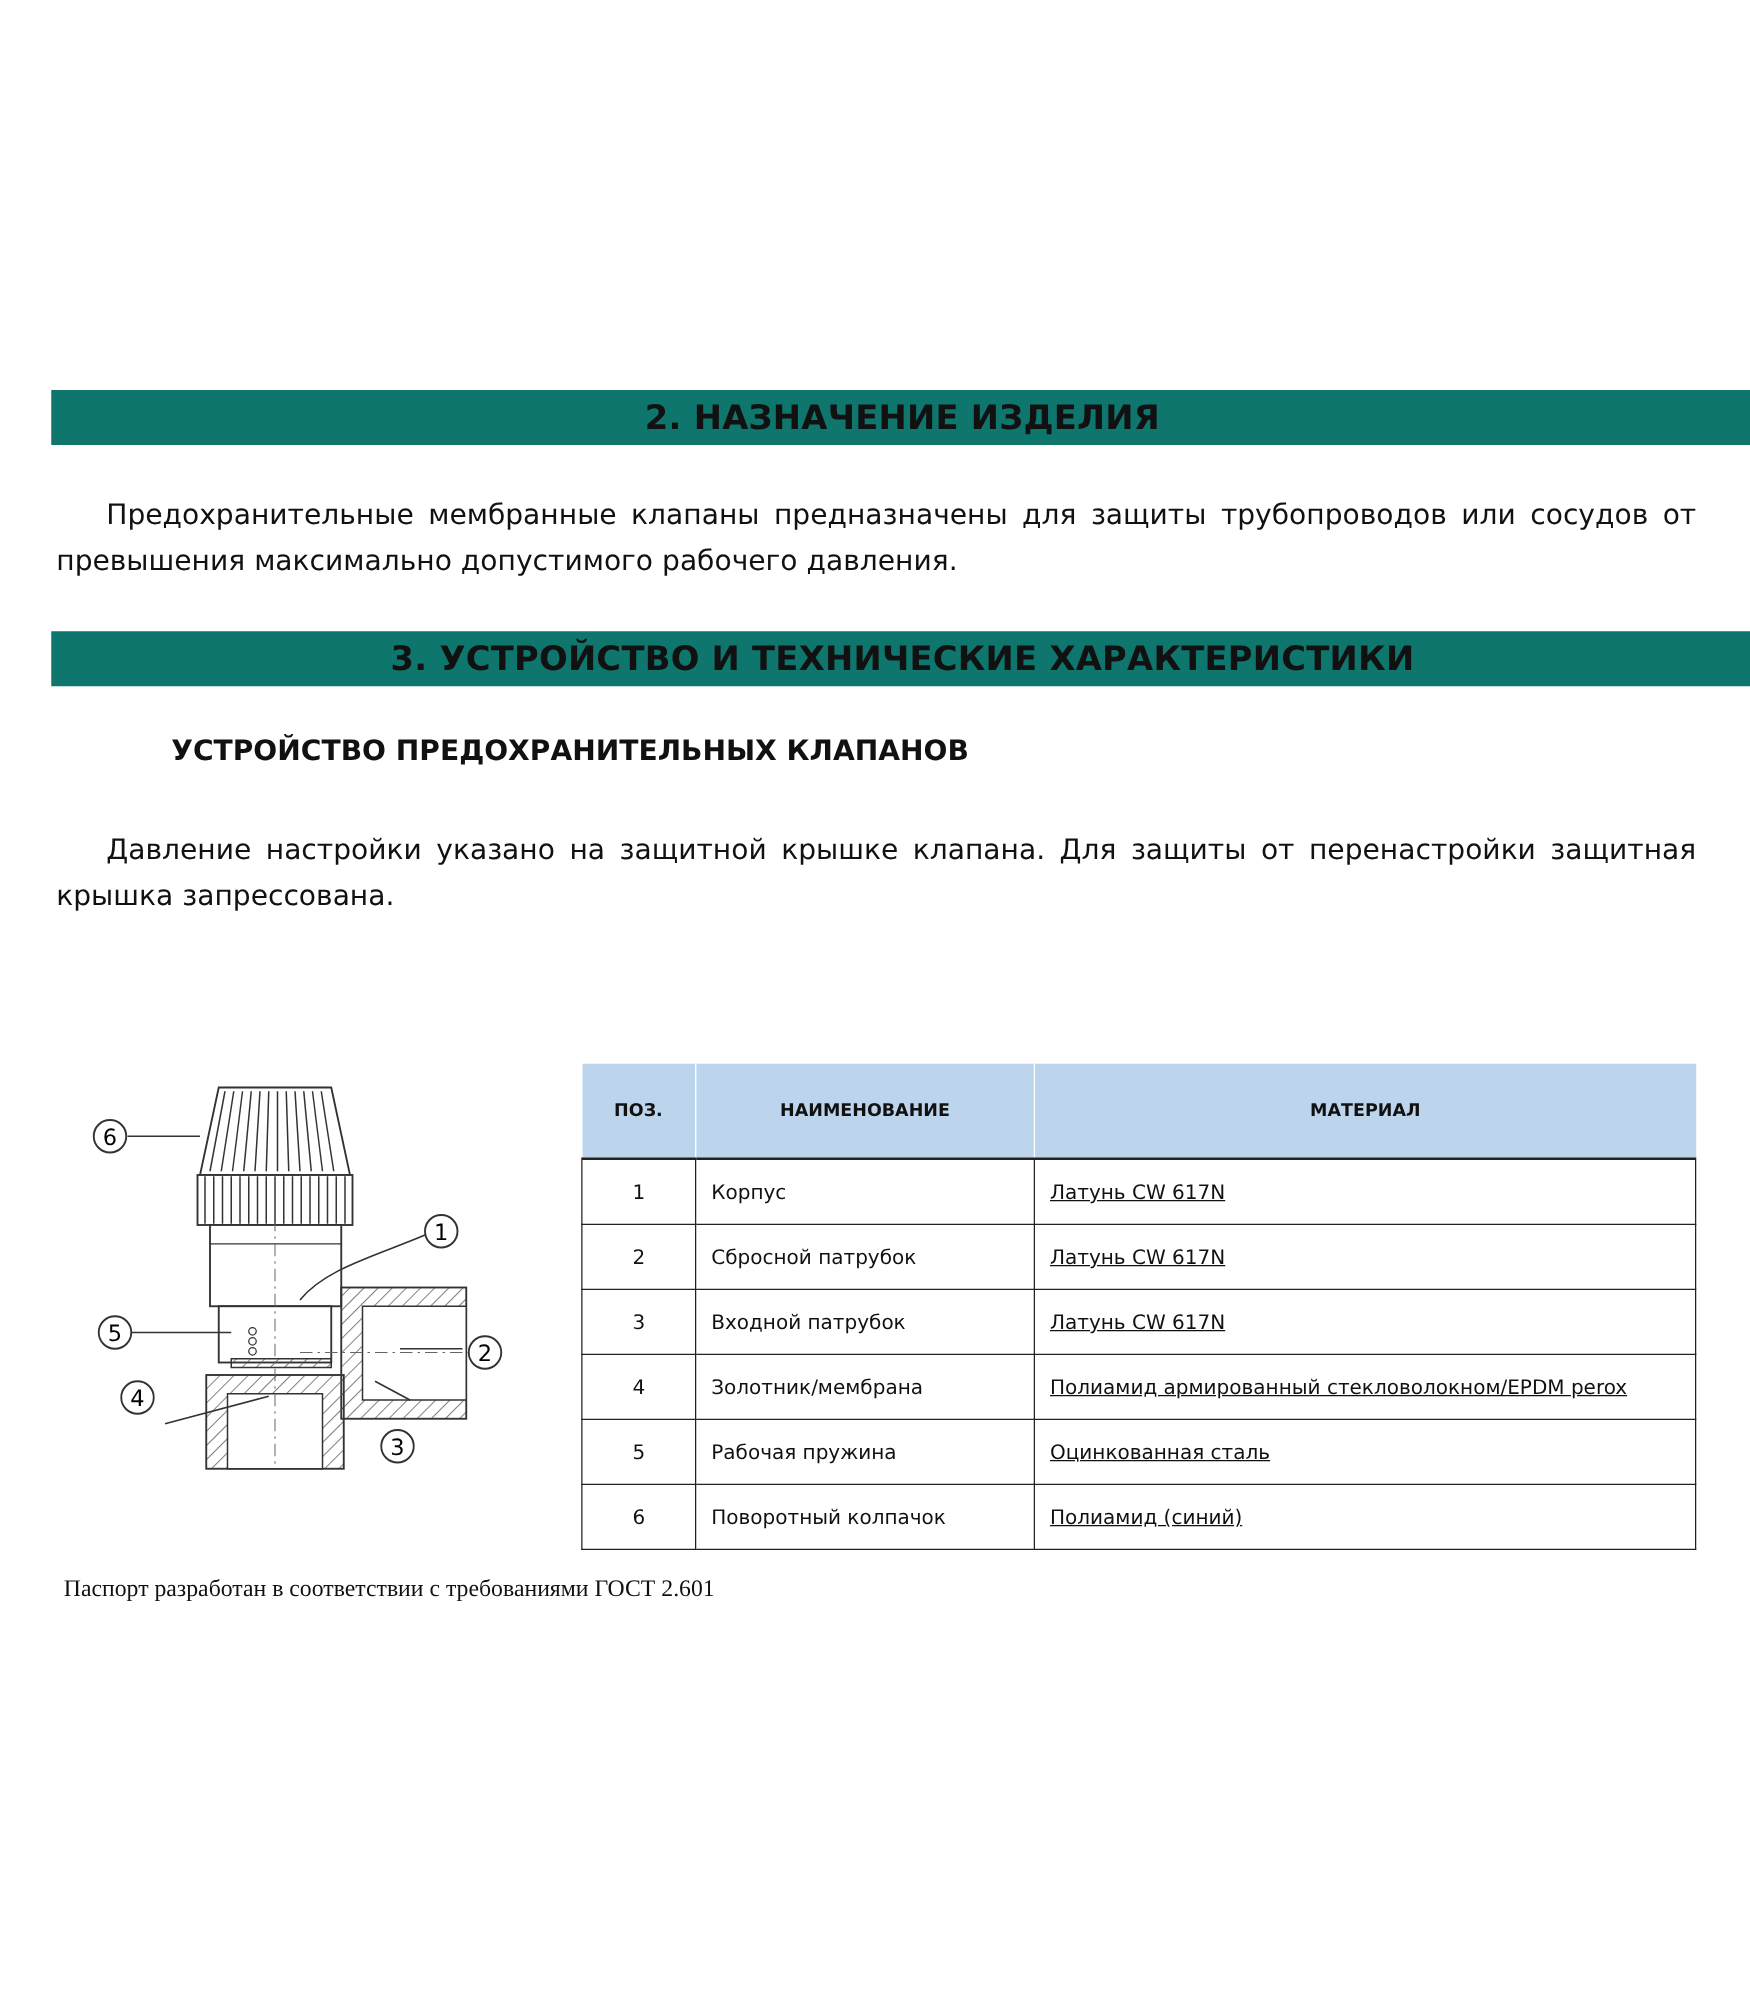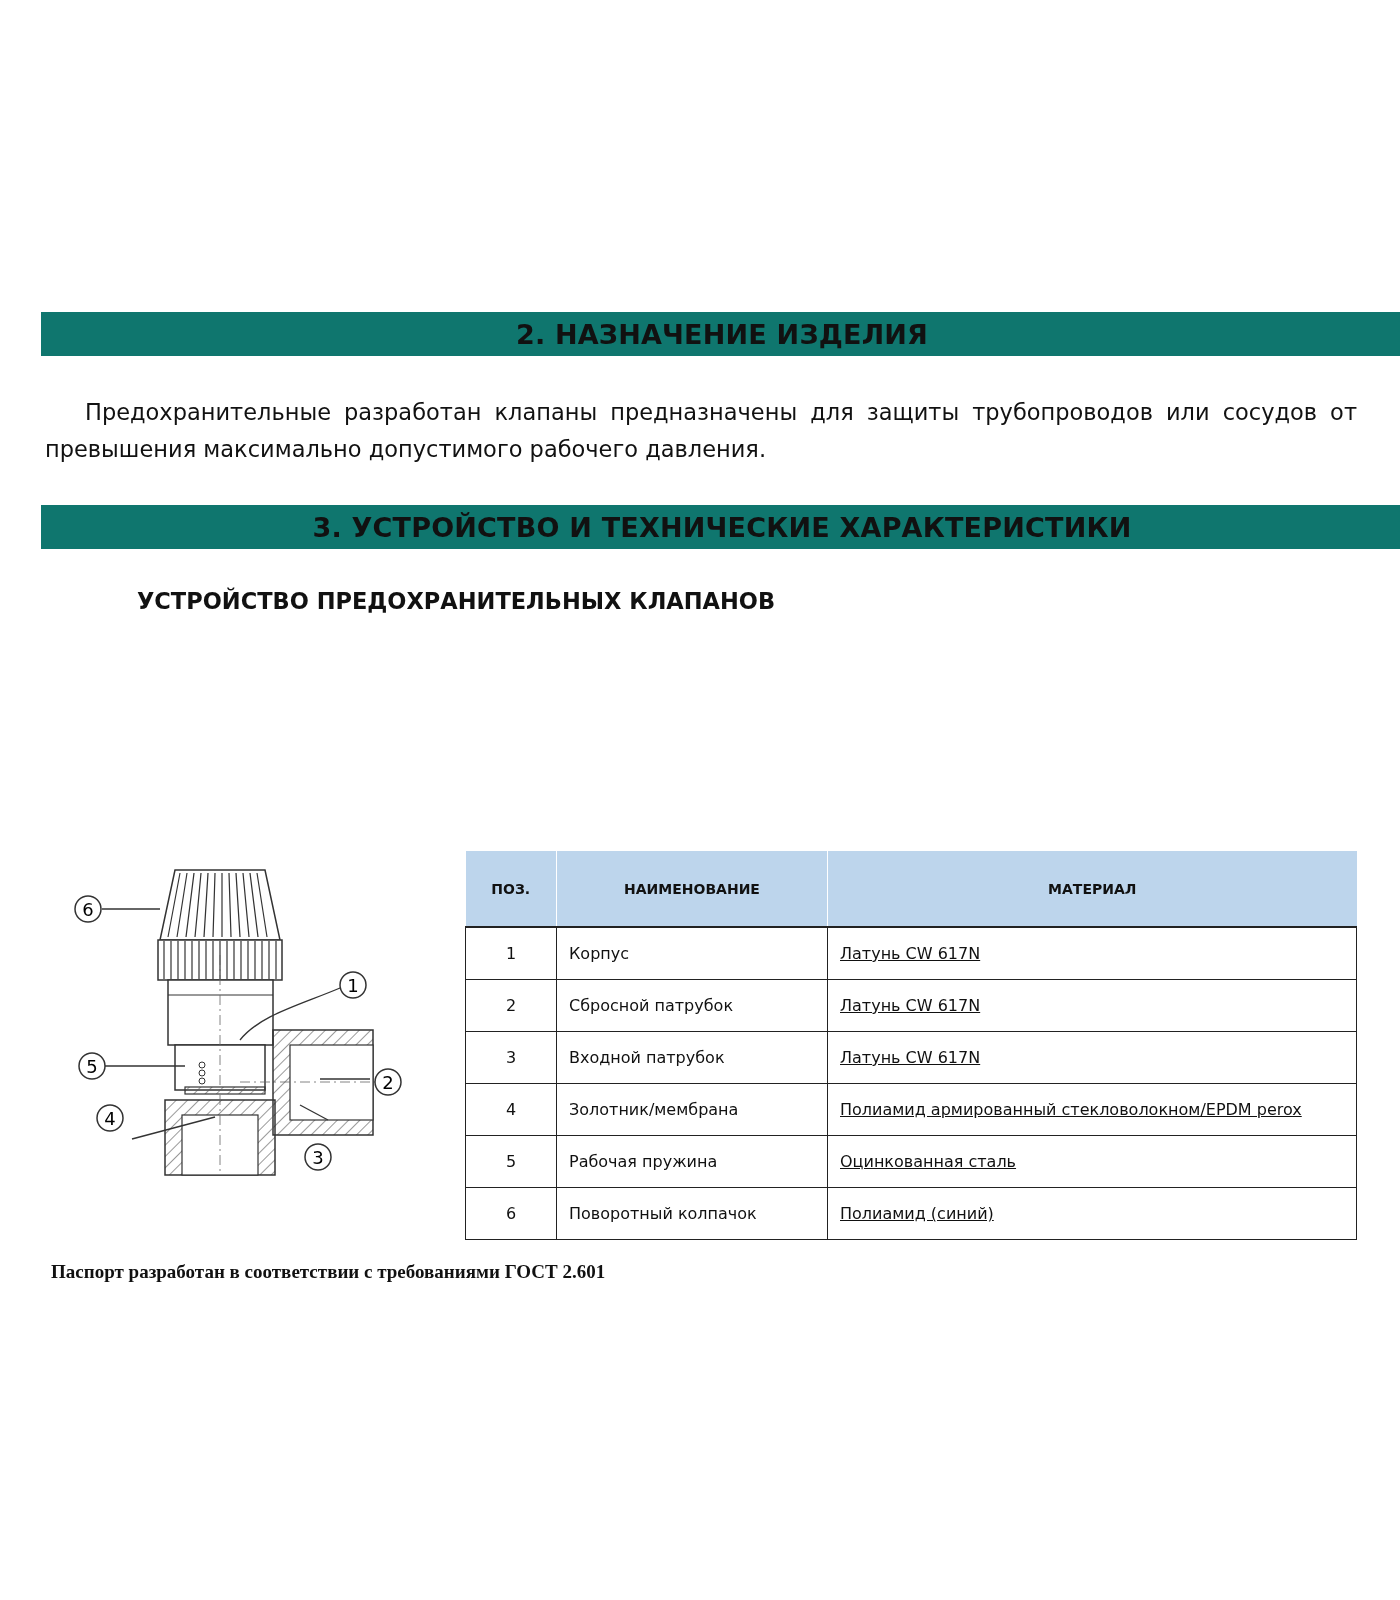--- a/index.html
+++ b/index.html
@@ -8,41 +8,42 @@
   .para { position:absolute; left:45px; width:1312px; font-family:"DejaVu Sans", sans-serif; font-size:22.5px; line-height:37px; text-align:justify; color:#111; }
   .para p { margin:0; text-indent:40px; text-align-last:left; }
   .subhead { position:absolute; left:137px; top:588px; font-family:"DejaVu Sans", sans-serif; font-weight:bold; font-size:22.5px; color:#111;text-align:right; }
   table.parts { position:absolute; left:465px; top:851px; width:892px; border-collapse:collapse; font-family:"DejaVu Sans", sans-serif; font-size:16px; }
   table.parts th { background:#bdd5ec; height:73px; font-weight:bold; font-size:14px; border-left:1px solid #fff; border-bottom:2px solid #222; }
   table.parts th:first-child { border-left:none; }
   table.parts td { height:51px; border:1.5px solid #222; padding:0 12px; }
   td.pos { text-align:center; width:66px; }
   td.name { width:246px; }
   td.mat { text-align:left;text-decoration:underline; }
-  .footer { position:absolute; left:51px; top:1261px; font-family:"Liberation Serif", serif; font-weight:bold; font-size:19px; color:#111; }
+  .footer { position:absolute; left:51px; top:1261px; font-family:"Liberation Serif", serif; font-weight:normal; font-size:19px; color:#111; }
   .drawing { position:absolute; left:60px; top:865px; width:370px; height:340px; }
 </style>
 </head>
 <body>
 
 <div class="band" style="top:312px;">
   <span>2.  НАЗНАЧЕНИЕ ИЗДЕЛИЯ</span>
 </div>
 
 <div class="para" style="top:394px;">
-  <p>Предохранительные разработан клапаны предназначены для защиты трубопроводов или сосудов от превышения максимально допустимого рабочего давления.</p>
+  <p>Предохранительные мембранные клапаны предназначены для защиты трубопроводов или сосудов от превышения максимально допустимого рабочего давления.</p>
 </div>
 
 <div class="band" style="top:505px;">
   <span>3.  УСТРОЙСТВО И ТЕХНИЧЕСКИЕ ХАРАКТЕРИСТИКИ</span>
 </div>
 
 <div class="subhead">УСТРОЙСТВО ПРЕДОХРАНИТЕЛЬНЫХ КЛАПАНОВ</div>
 
 <div class="para" style="top:662px;">
+  <p>Давление настройки указано на защитной крышке клапана. Для защиты от перенастройки защитная крышка запрессована.</p>
 </div>
 
 <svg class="drawing" viewBox="0 0 370 340">
   <defs>
     <pattern id="hatch" width="8" height="8" patternUnits="userSpaceOnUse" patternTransform="rotate(45)">
       <line x1="0" y1="0" x2="0" y2="8" stroke="#555" stroke-width="1.2"></line>
     </pattern>
   </defs>
 
   <g>

